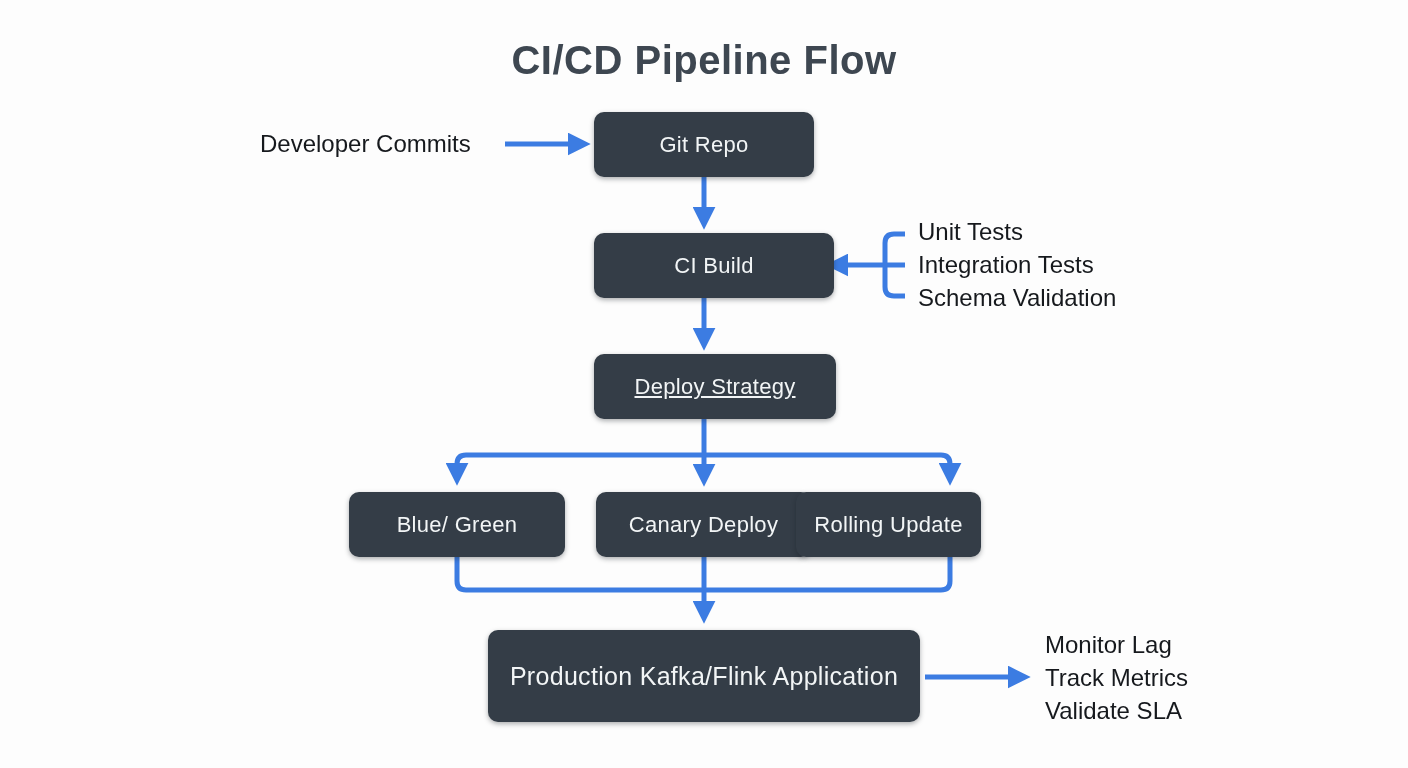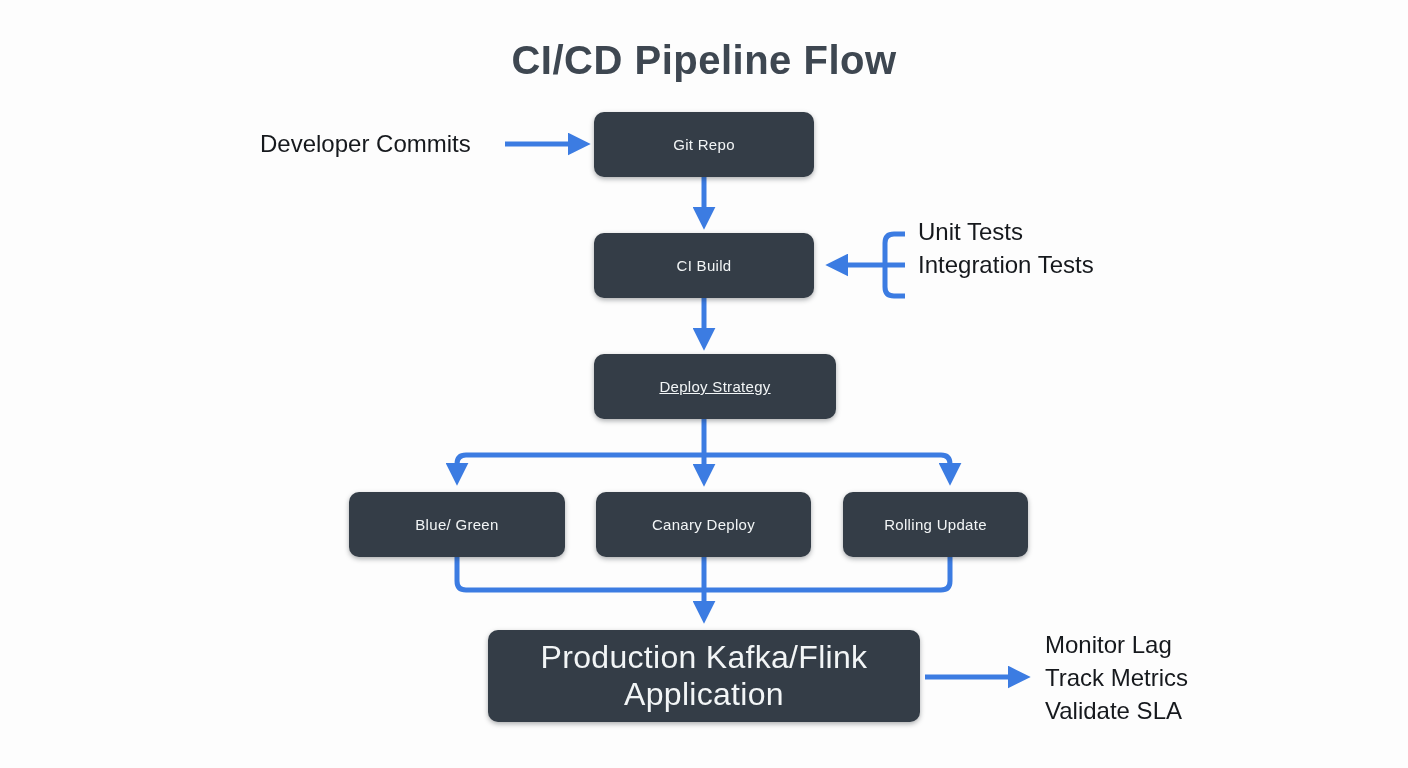--- a/index.html
+++ b/index.html
@@ -27,34 +27,34 @@
     left: 0; top: 0;
     width: 1408px;
     height: 768px;
   }
   .node {
     position: absolute;
     background: #343d47;
     border-radius: 10px;
     box-shadow: 0 2px 5px rgba(20,25,32,0.35);
     color: #f2f5f6;
-    font-size: 15px;
+    font-size: 22px;
     display: flex;
     align-items: center;
     justify-content: center;
     text-align: center;
     letter-spacing: 0.3px;
   }
   .node.git     { left: 594px; top: 112px; width: 220px; height: 65px; }
-  .node.build   { left: 594px; top: 233px; width: 220px; height: 65px; }
+  .node.build   { left: 594px; top: 233px; width: 240px; height: 65px; }
   .node.deploy  { left: 594px; top: 354px; width: 242px; height: 65px; text-decoration: underline; }
   .node.bluegreen { left: 349px; top: 492px; width: 216px; height: 65px; }
   .node.canary    { left: 596px; top: 492px; width: 215px; height: 65px; }
-  .node.rolling   { left: 843px; top: 492px; width: 185px; height: 65px; align-items: center; }
-  .node.production { left: 488px; top: 630px; width: 432px; height: 92px; font-size: 32px; }
+  .node.rolling   { left: 796px; top: 492px; width: 185px; height: 65px; align-items: center; }
+  .node.production { left: 488px; top: 630px; width: 432px; height: 92px; font-size: 25px; }
   .side-label {
     position: absolute;
     color: #16191d;
     font-size: 24px;
     line-height: 33px;
     white-space: nowrap;
   }
   .dev-commits { left: 260px; top: 130px; width: 233px; line-height: 28px; }
   .ci-checks   { left: 918px;  top: 215px; }
   .monitoring  { left: 1045px; top: 628px; }
@@ -106,19 +106,20 @@
 </div>
 <div class="node production">
   <span>Production Kafka/Flink Application</span>
 </div>
 
 <div class="side-label dev-commits">Developer Commits</div>
 
 <div class="side-label ci-checks">
   <div>Unit Tests</div>
   <div>Integration Tests</div>
+  <div>Schema Validation</div>
 </div>
 
 <div class="side-label monitoring">
   <div>Monitor Lag</div>
   <div>Track Metrics</div>
   <div>Validate SLA</div>
 </div>
 
 </body></html>

